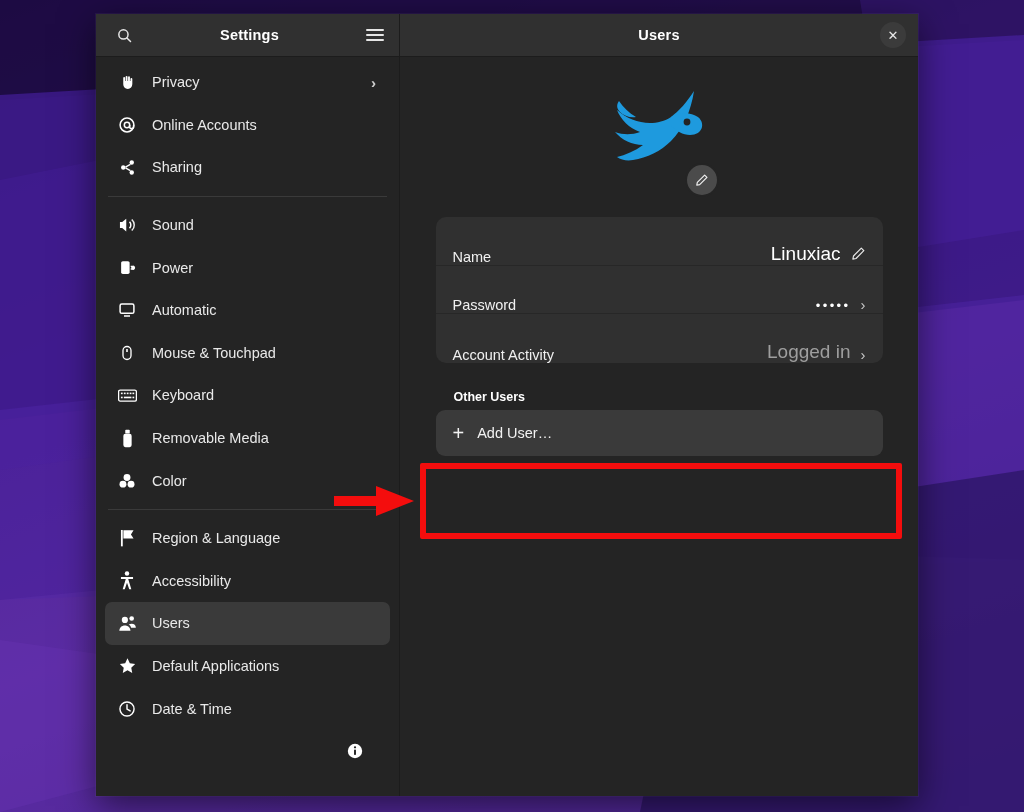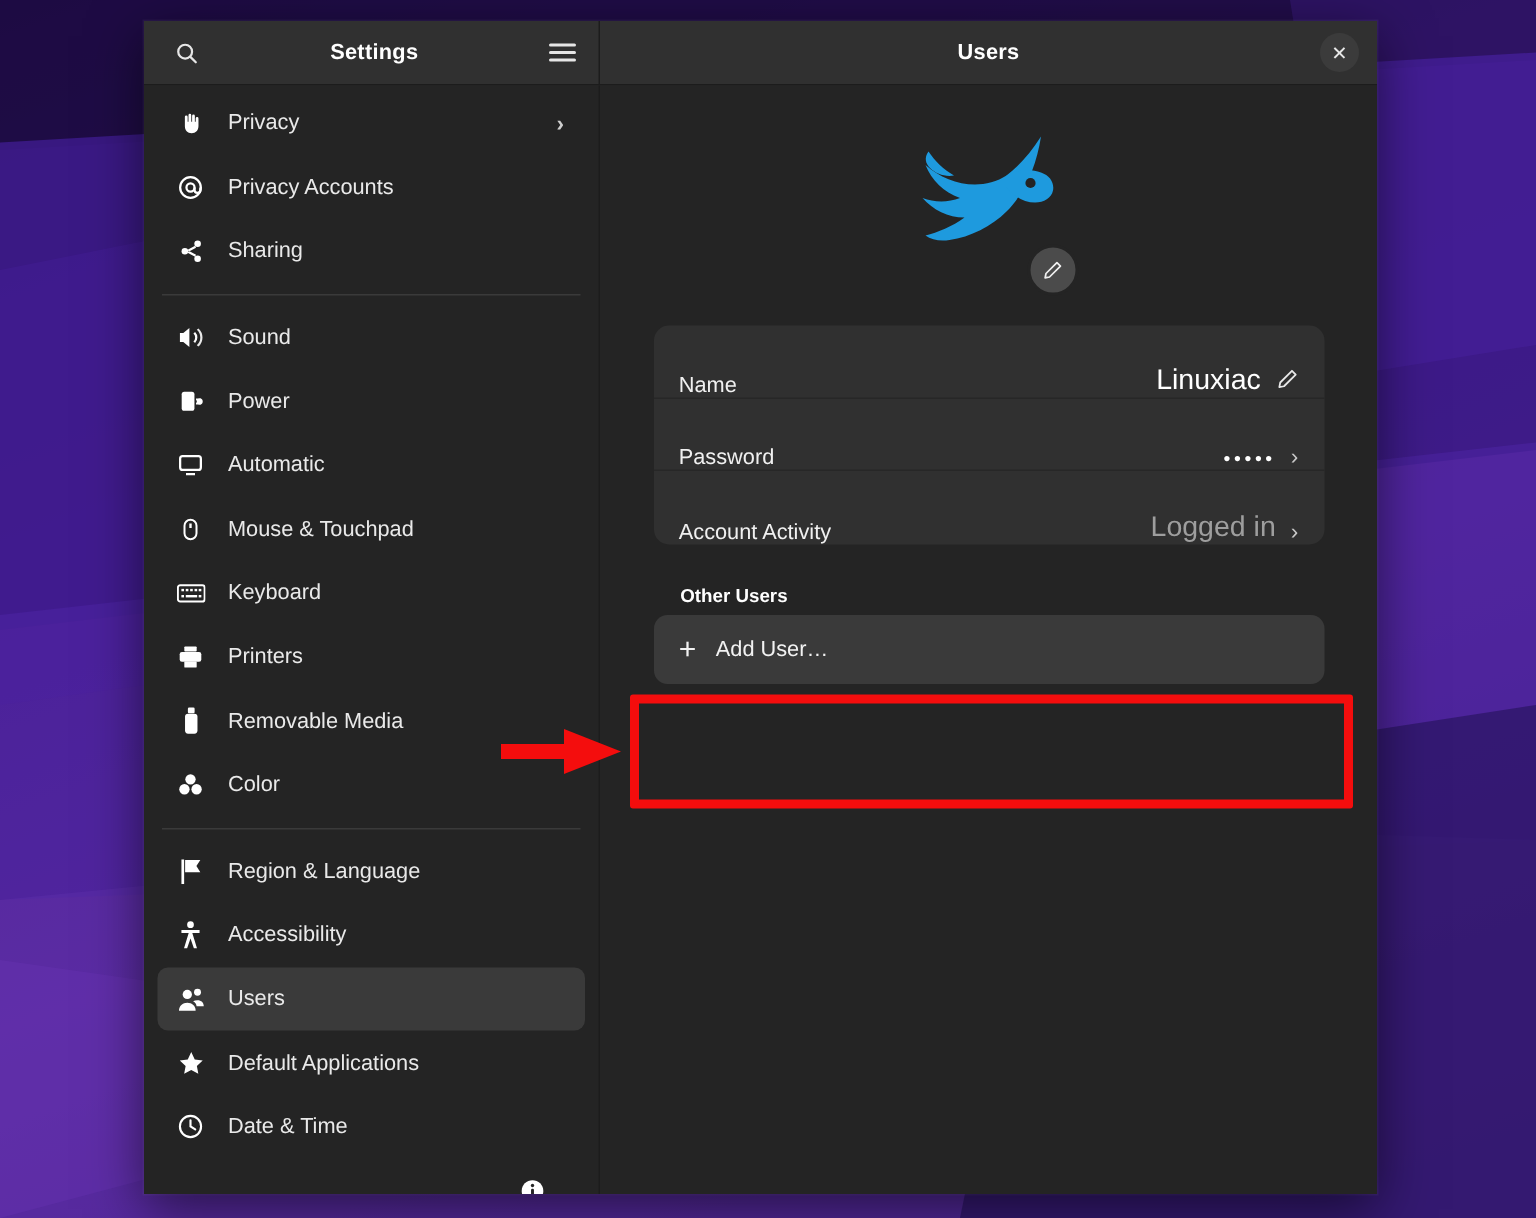--- a/index.html
+++ b/index.html
@@ -307,21 +307,21 @@
             <span class="nav-chev">›</span>
           </div>
           <div class="nav-item">
             <span class="nav-ico">
               <svg width="18" height="18" viewBox="0 0 24 24" fill="none" stroke="currentColor" stroke-width="2">
                   <circle cx="12" cy="12" r="9.2"></circle>
                   <circle cx="12" cy="12" r="3.6"></circle>
                   <path d="M15.6 12v2.2a2.6 2.6 0 0 0 5.2 0V12"></path>
                 </svg>
             </span>
-            <span class="nav-label">Privacy Accounts</span>
+            <span class="nav-label">Online Accounts</span>
           </div>
           <div class="nav-item">
             <span class="nav-ico">
               <svg width="17" height="17" viewBox="0 0 24 24" fill="currentColor">
                   <circle cx="18" cy="5" r="3.1"></circle>
                   <circle cx="18" cy="19" r="3.1"></circle>
                   <circle cx="6" cy="12" r="3.1"></circle>
                   <path d="M8.6 10.6l7-3.8.9 1.8-7 3.8zM8.6 13.4l7 3.8.9-1.8-7-3.8z"></path>
                 </svg>
             </span>
@@ -378,30 +378,20 @@
                   <rect x="8" y="5" width="2.4" height="2.2"></rect>
                   <rect x="12" y="5" width="2.4" height="2.2"></rect>
                   <rect x="16" y="5" width="2.4" height="2.2"></rect>
                   <rect x="19.8" y="5" width="2.4" height="2.2"></rect>
                   <rect x="4" y="10.6" width="2.4" height="2.2"></rect>
                   <rect x="8" y="10.6" width="10.4" height="2.2"></rect>
                   <rect x="19.8" y="10.6" width="2.4" height="2.2"></rect>
                 </svg>
             </span>
             <span class="nav-label">Keyboard</span>
-          </div>
-          <div class="nav-item">
-            <span class="nav-ico">
-              <svg width="18" height="18" viewBox="0 0 24 24" fill="currentColor">
-                  <rect x="6.5" y="2.6" width="11" height="4.4" rx="0.8"></rect>
-                  <rect x="2.4" y="7.6" width="19.2" height="8.6" rx="2"></rect>
-                  <rect x="6.5" y="16" width="11" height="5.4" rx="0.8"></rect>
-                </svg>
-            </span>
-            <span class="nav-label">Printers</span>
           </div>
           <div class="nav-item">
             <span class="nav-ico">
               <svg width="11" height="19" viewBox="0 0 12 22" fill="currentColor">
                   <rect x="3.4" y="0.8" width="5.2" height="4.4" rx="1"></rect>
                   <rect x="1.2" y="5.6" width="9.6" height="15.4" rx="2.4"></rect>
                 </svg>
             </span>
             <span class="nav-label">Removable Media</span>
           </div>

